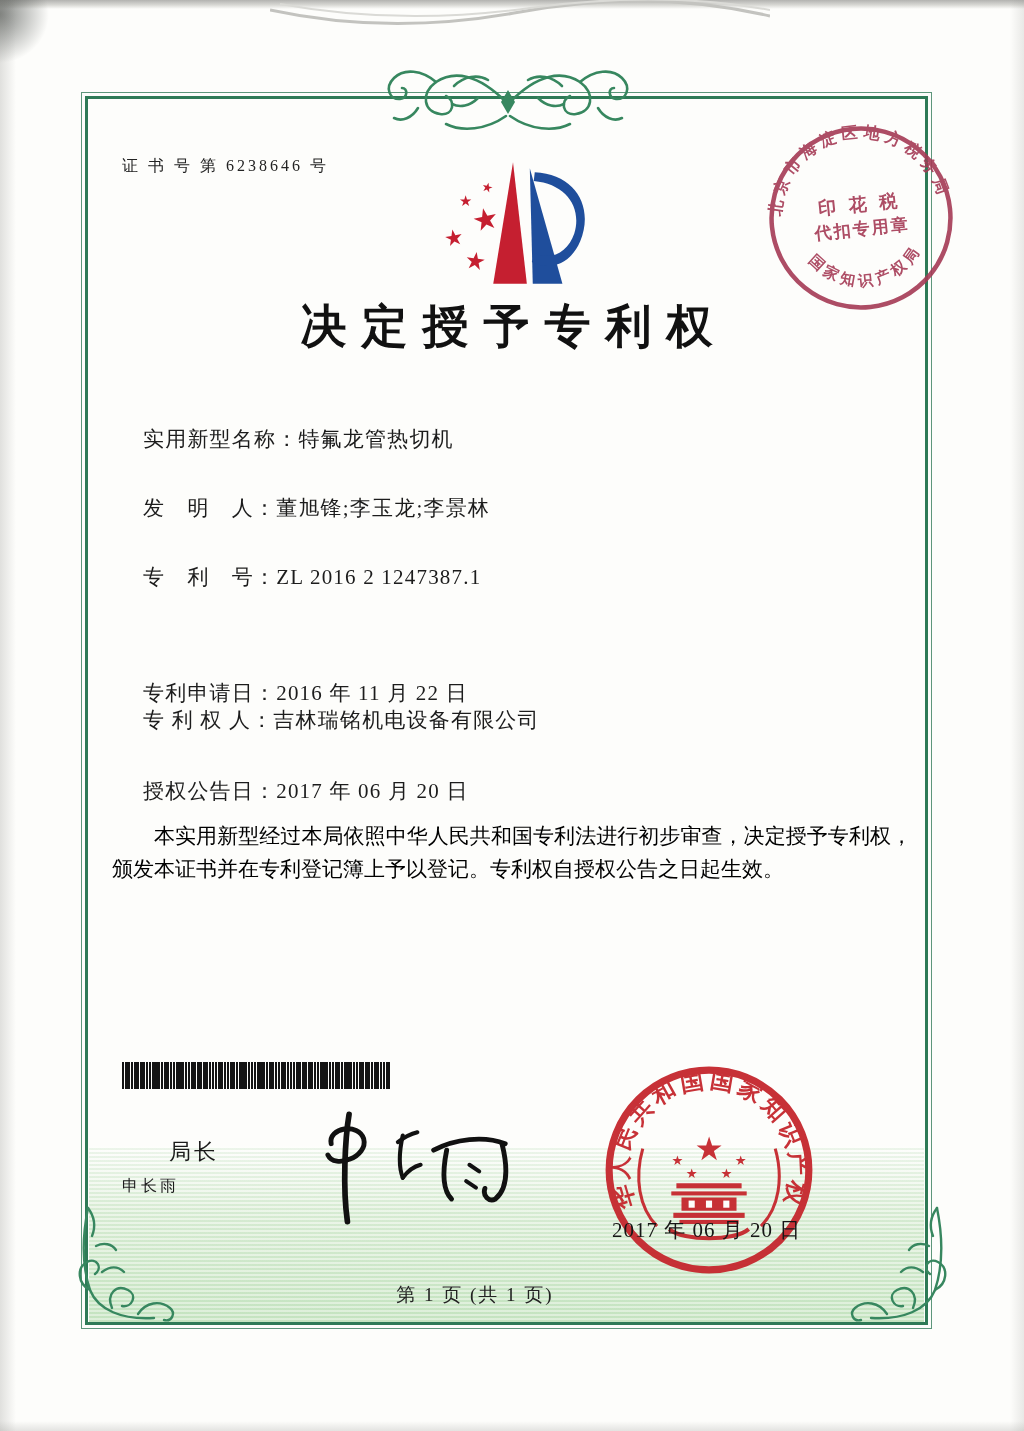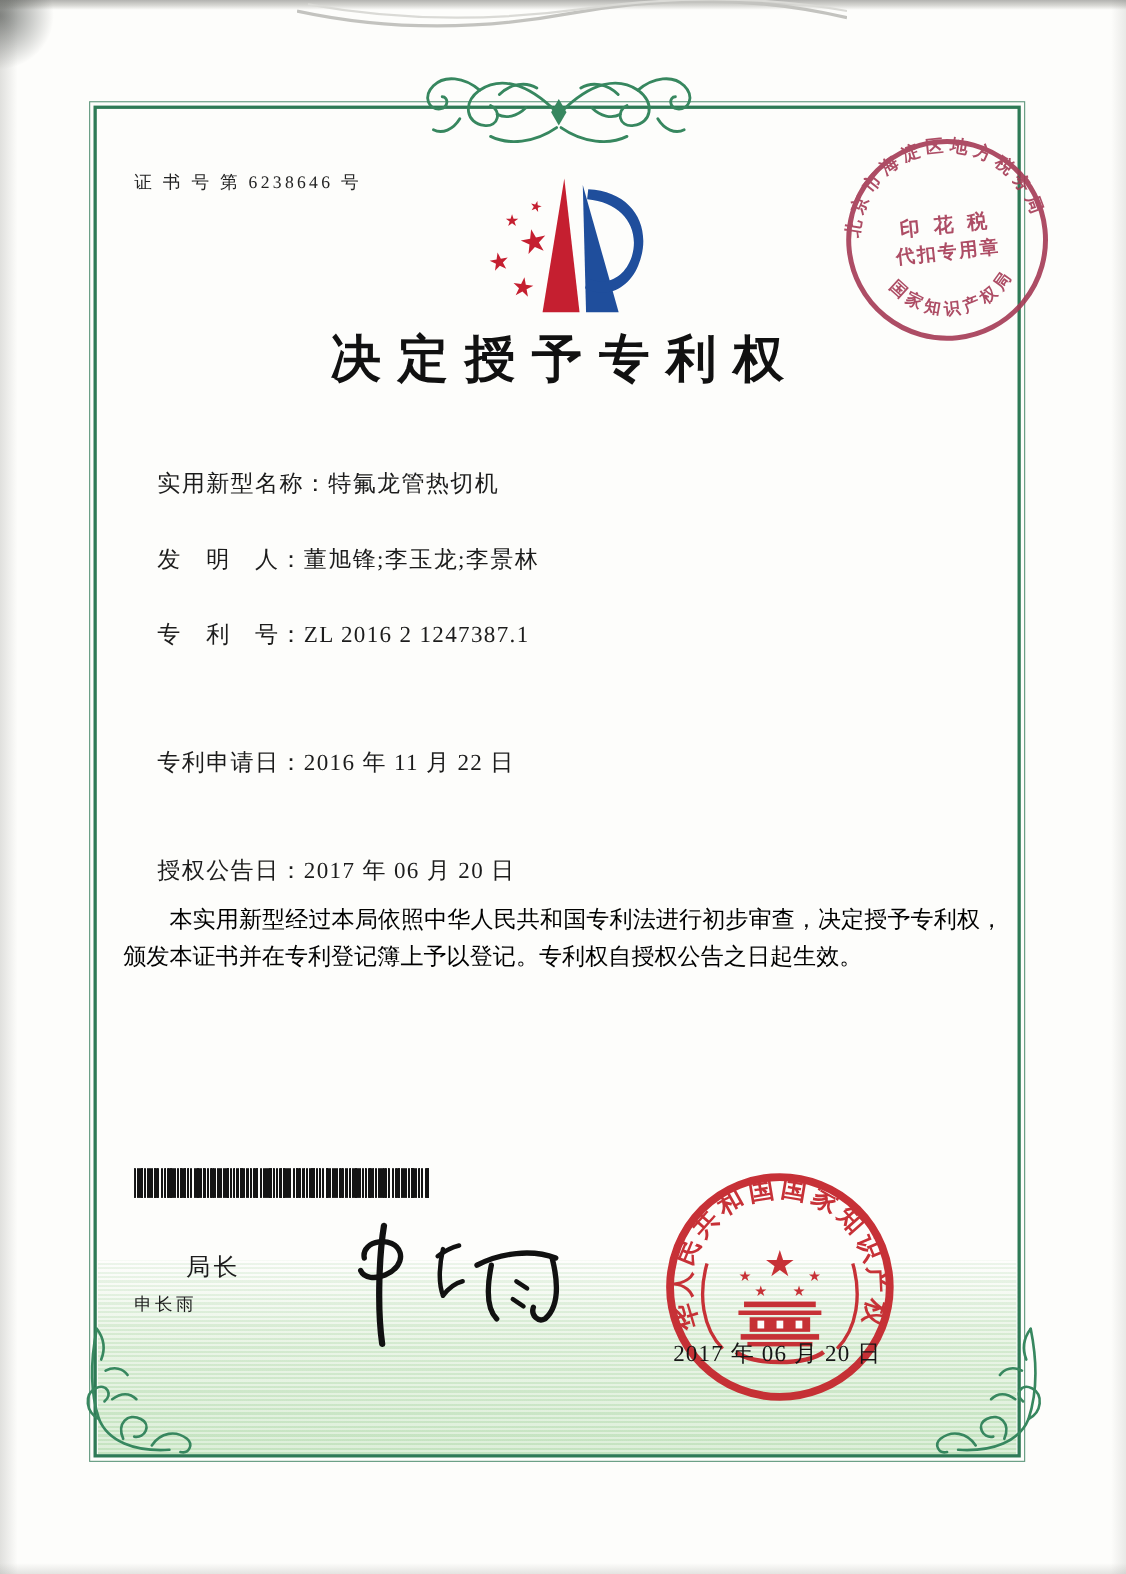--- a/index.html
+++ b/index.html
@@ -123,20 +123,21 @@
       <text x="58" y="34" font-size="13" transform="rotate(14 58 30)">★</text>
     </g>
   </svg>
 
   <div class="abs title">决定授予专利权</div>
 
   <div class="abs field f1"><span>发　明　人：</span><span>董旭锋;李玉龙;李景林</span></div>
   <div class="abs field f0"><span>实用新型名称：</span><span>特氟龙管热切机</span></div>
   <div class="abs field f2"><span>专　利　号：</span><span>ZL 2016 2 1247387.1</span></div>
   <div class="abs field f3"><span>专利申请日：</span><span>2016 年 11 月 22 日</span></div>
+  <div class="abs field f4"><span>专 利 权 人：</span><span>吉林瑞铭机电设备有限公司</span></div>
   <div class="abs field f5"><span>授权公告日：</span><span>2017 年 06 月 20 日</span></div>
 
   <div class="abs paras">
     <p>本实用新型经过本局依照中华人民共和国专利法进行初步审查，决定授予专利权，颁发本证书并在专利登记簿上予以登记。专利权自授权公告之日起生效。</p>
   </div>
 
   <div class="abs barcode"></div>
   <div class="abs sig-title">局长</div>
   <div class="abs sig-name">申长雨</div>
 
@@ -178,20 +179,21 @@
       <rect x="119" y="135" width="6" height="7" fill="#fff"></rect>
       <rect x="70" y="147" width="70" height="5"></rect>
       <rect x="76" y="154" width="58" height="4"></rect>
       <path d="M66,163 C80,175 130,175 144,163" stroke="#c5272d" stroke-width="4" fill="none"></path>
       <path d="M40,84 C32,112 36,142 54,160" stroke="#c5272d" stroke-width="3" fill="none"></path>
       <path d="M170,84 C178,112 174,142 156,160" stroke="#c5272d" stroke-width="3" fill="none"></path>
     </g>
   </svg>
   <div class="abs seal-date">2017 年 06 月 20 日</div>
 
+  <div class="abs footer">第 1 页 (共 1 页)</div>
 
   <svg class="abs tax-stamp" viewBox="0 0 195 195">
     <circle cx="97.5" cy="97.5" r="89" fill="none" stroke="#a53a55" stroke-width="4.5"></circle>
     <defs>
       <path id="taxTop" d="M22.5,125.5 A80,80 0 1 1 172.5,125.5" fill="none"></path>
       <path id="taxBot" d="M40,133 A68,68 0 0 0 155,133" fill="none"></path>
     </defs>
     <text class="stamp-arc" fill="#a53a55">
       <textPath href="#taxTop" startOffset="50%" text-anchor="middle">北京市海淀区地方税务局</textPath>
     </text>

